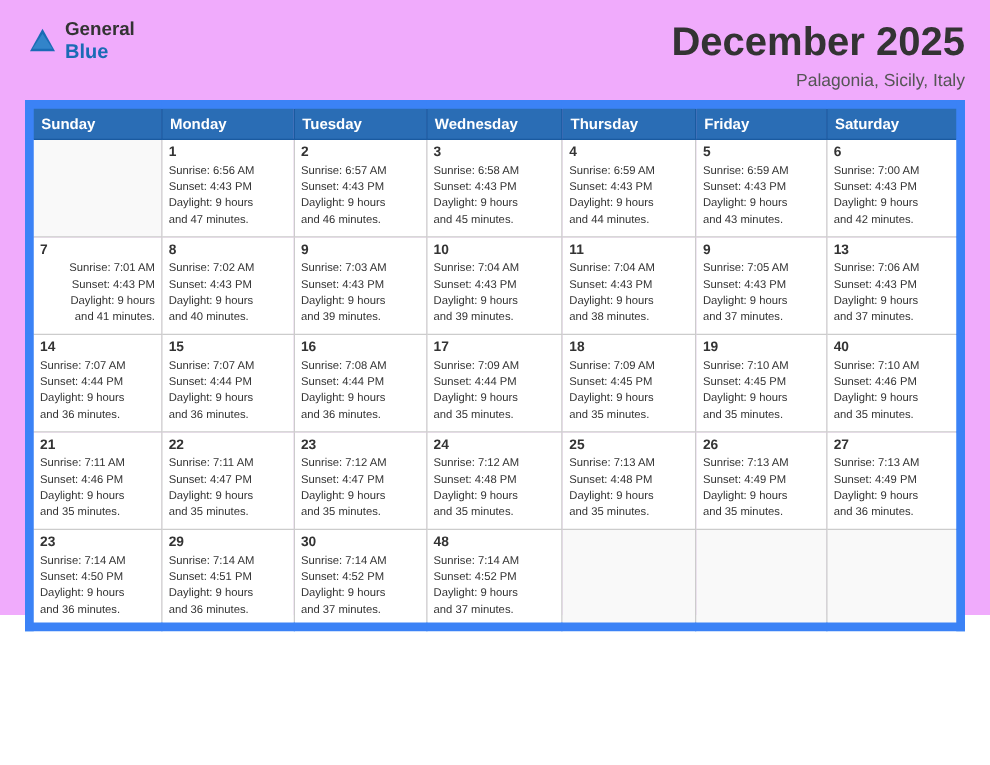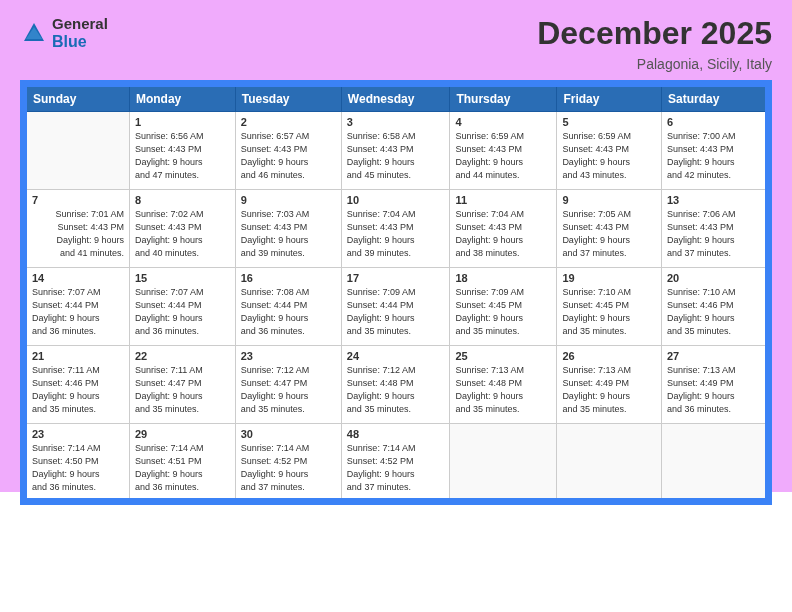--- a/index.html
+++ b/index.html
@@ -270,21 +270,21 @@
 and 35 minutes.</div>
           </td>
           <td>
             <span class="day-num">19</span>
             <div class="day-info" style="white-space: pre-line;">Sunrise: 7:10 AM
 Sunset: 4:45 PM
 Daylight: 9 hours
 and 35 minutes.</div>
           </td>
           <td>
-            <span class="day-num">20</span>
+            <span class="day-num">40</span>
             <div class="day-info" style="white-space: pre-line;">Sunrise: 7:10 AM
 Sunset: 4:46 PM
 Daylight: 9 hours
 and 35 minutes.</div>
           </td>
         </tr>
         <tr>
           <td>
             <span class="day-num">21</span>
             <div class="day-info" style="white-space: pre-line;">Sunrise: 7:11 AM

